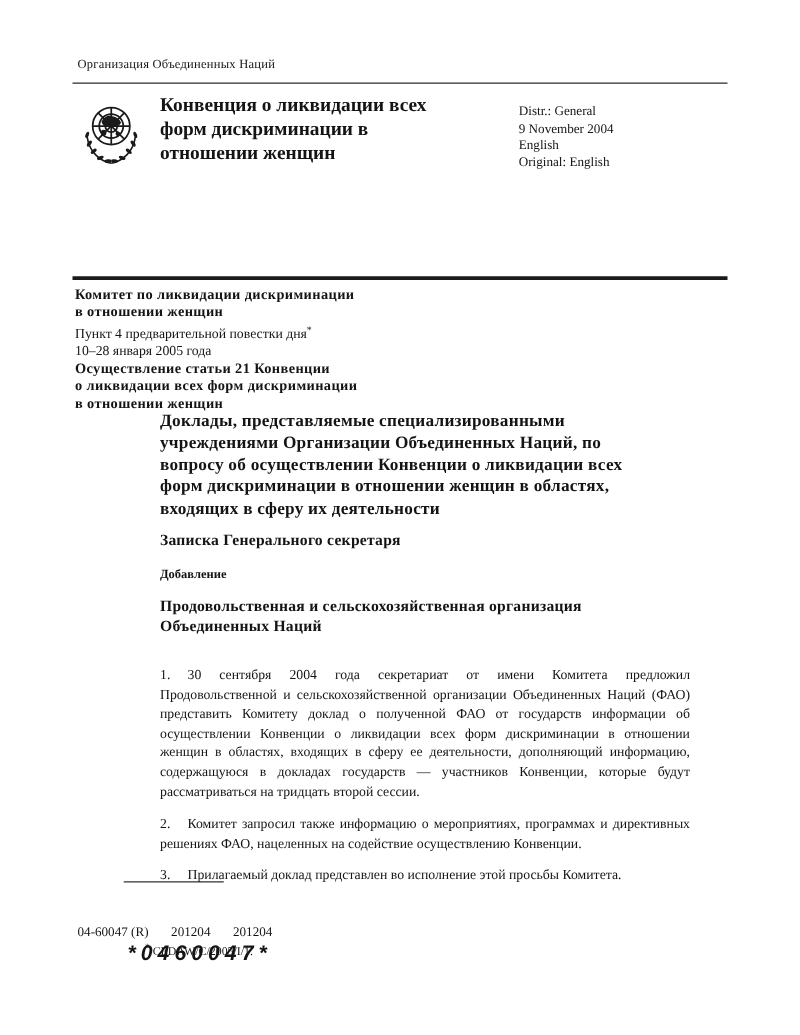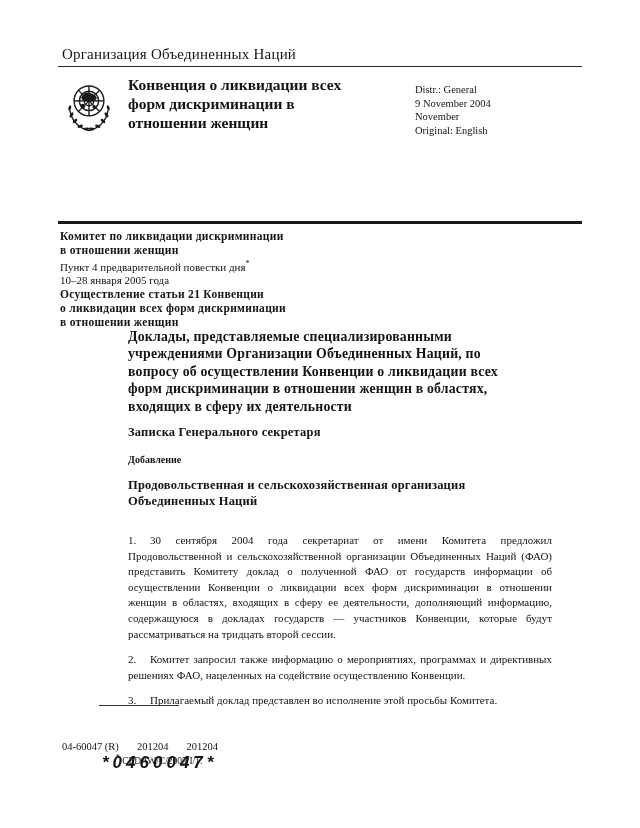--- a/index.html
+++ b/index.html
@@ -6,21 +6,21 @@
   .page{
     position:relative;
     width:640px;height:828px;
     margin:0 auto;
     background:#ffffff;
     font-family:"Liberation Serif", serif;
     color:#141414;
     overflow:hidden;
   }
   
-  .org-name{position:absolute;left:62px;top:46px;font-size:15px;letter-spacing:.2px;}
+  .org-name{position:absolute;left:62px;top:46px;font-size:10px;letter-spacing:.2px;}
   .doc-symbol{position:absolute;right:58px;top:36px;display:flex;align-items:baseline;}
   .doc-symbol .big{font-size:27px;letter-spacing:1px;}
   .doc-symbol .small{font-size:10px;margin-left:1px;}
   .rule-thin{position:absolute;left:58px;top:66px;width:524px;height:1px;background:#2a2a2a;}
   
   .emblem{position:absolute;left:61px;top:79px;width:56px;height:56px;}
   .masthead-title{position:absolute;left:128px;top:75px;width:250px;
     font-size:15.5px;font-weight:bold;line-height:19px;}
   .distr{position:absolute;left:415px;top:83px;font-size:10.5px;line-height:13.5px;}
   .rule-thick{position:absolute;left:58px;top:221px;width:524px;height:3px;background:#1a1a1a;}
@@ -89,21 +89,21 @@
         <ellipse cx="48" cy="48" rx="3.2" ry="1.6" transform="rotate(40 48 48)"></ellipse>
         <ellipse cx="42" cy="54" rx="3.2" ry="1.6" transform="rotate(20 42 54)"></ellipse>
         <ellipse cx="35" cy="57" rx="3.2" ry="1.6" transform="rotate(5 35 57)"></ellipse>
       </g>
     </svg>
   </div>
   <div class="masthead-title">Конвенция о ликвидации всех<br>форм дискриминации в<br>отношении женщин</div>
   <div class="distr">
     <div>Distr.: General</div>
     <div>9 November 2004</div>
-    <div>November</div>
+    <div>English</div>
     <div>Original: English</div>
   </div>
   <div class="rule-thick"></div>
 
   <div class="committee">
     <div class="c-bold">Комитет по ликвидации дискриминации<br>в отношении женщин</div>
     <div class="c-reg"><span>Пункт 4 предварительной повестки дня</span><sup>*</sup></div>
     <div class="c-reg">10–28 января 2005 года</div>
     <div class="c-bold">Осуществление статьи 21 Конвенции<br>о ликвидации всех форм дискриминации<br>в отношении женщин</div>
   </div>

